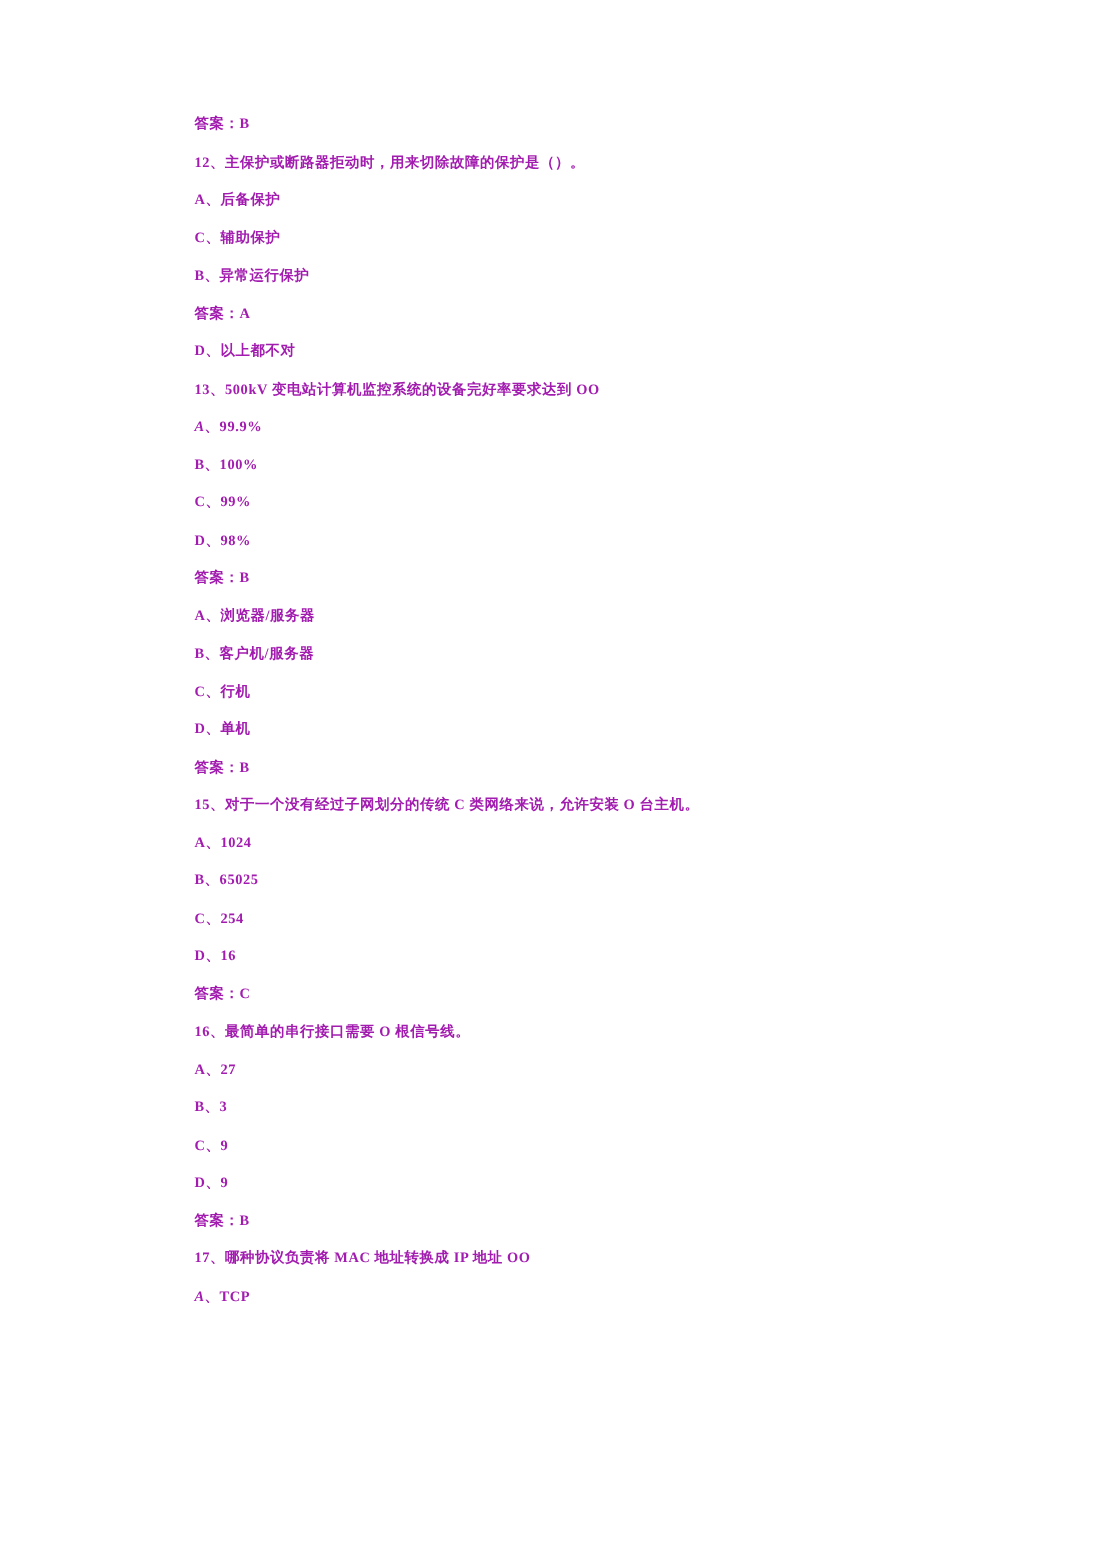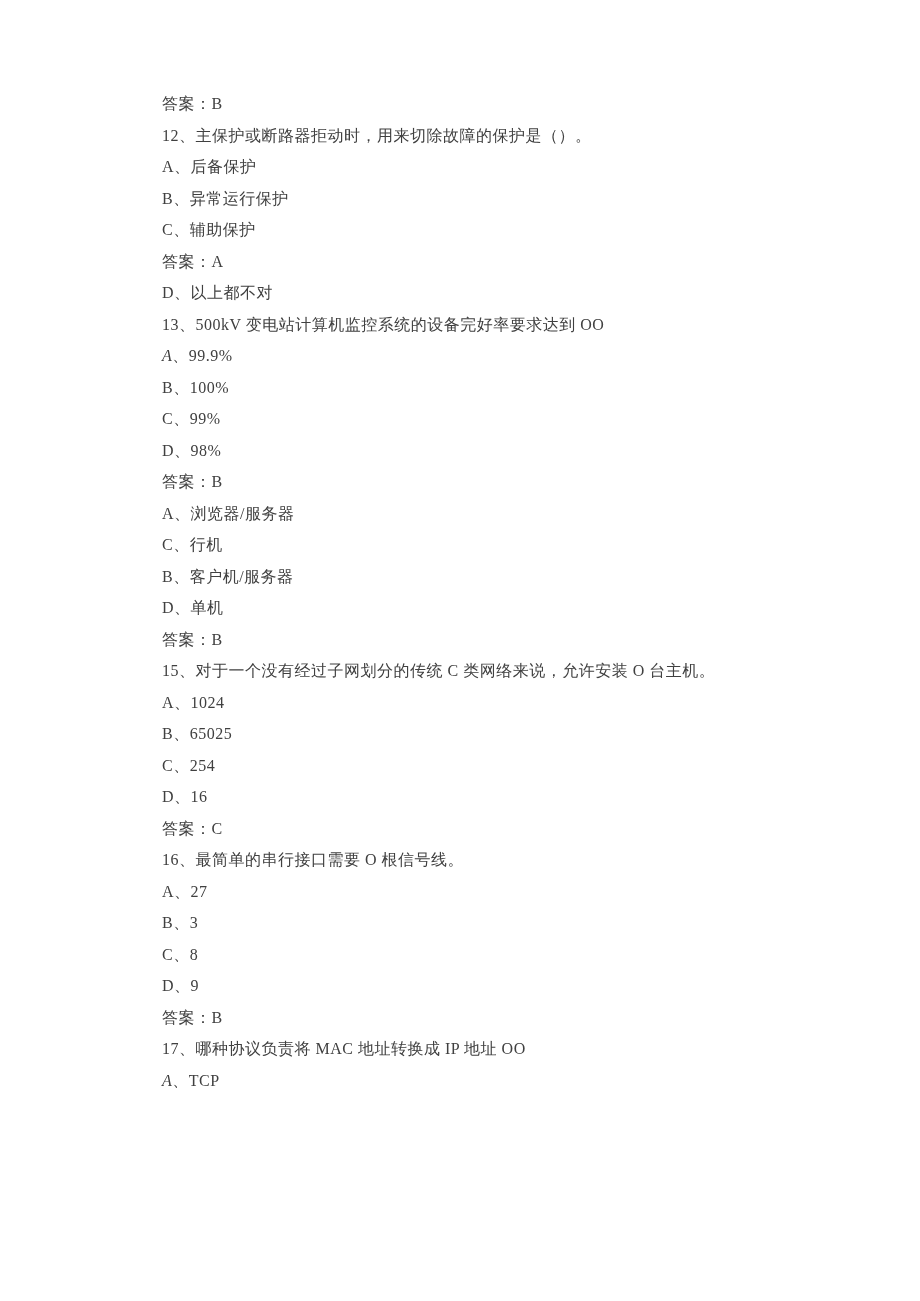--- a/index.html
+++ b/index.html
@@ -11,60 +11,61 @@
       height: 1301px;
       position: relative;
     }
     .content {
       position: absolute;
       left: 162px;
       top: 88px;
       width: 600px;
     }
     .line {
-      font-size: 16px;
+      font-size: 12px;
       line-height: 31.5px;
-      color: #404040;
+      color: #a21caf;
       white-space: nowrap;
       letter-spacing: 0.5px;
+      font-weight: bold;
     }
     .italic {
       font-style: italic;
       font-family: "Times New Roman", serif;
     }
   </style>
 </head>
 <body>
 
 <div class="content">
   <div class="line">答案：B</div>
   <div class="line">12、主保护或断路器拒动时，用来切除故障的保护是（）。</div>
   <div class="line">A、后备保护</div>
+  <div class="line">C、辅助保护</div>
   <div class="line">B、异常运行保护</div>
-  <div class="line">C、辅助保护</div>
   <div class="line">答案：A</div>
   <div class="line">D、以上都不对</div>
   <div class="line">13、500kV 变电站计算机监控系统的设备完好率要求达到 OO</div>
   <div class="line"><span class="italic">A</span><span>、99.9%</span></div>
   <div class="line">B、100%</div>
   <div class="line">C、99%</div>
   <div class="line">D、98%</div>
   <div class="line">答案：B</div>
   <div class="line">A、浏览器/服务器</div>
+  <div class="line">B、客户机/服务器</div>
   <div class="line">C、行机</div>
-  <div class="line">B、客户机/服务器</div>
   <div class="line">D、单机</div>
   <div class="line">答案：B</div>
   <div class="line">15、对于一个没有经过子网划分的传统 C 类网络来说，允许安装 O 台主机。</div>
   <div class="line">A、1024</div>
   <div class="line">B、65025</div>
   <div class="line">C、254</div>
   <div class="line">D、16</div>
   <div class="line">答案：C</div>
   <div class="line">16、最简单的串行接口需要 O 根信号线。</div>
   <div class="line">A、27</div>
   <div class="line">B、3</div>
-  <div class="line">C、8</div>
+  <div class="line">C、9</div>
   <div class="line">D、9</div>
   <div class="line">答案：B</div>
   <div class="line">17、哪种协议负责将 MAC 地址转换成 IP 地址 OO</div>
   <div class="line"><span class="italic">A</span><span>、TCP</span></div>
 </div>
 
 </body></html>

